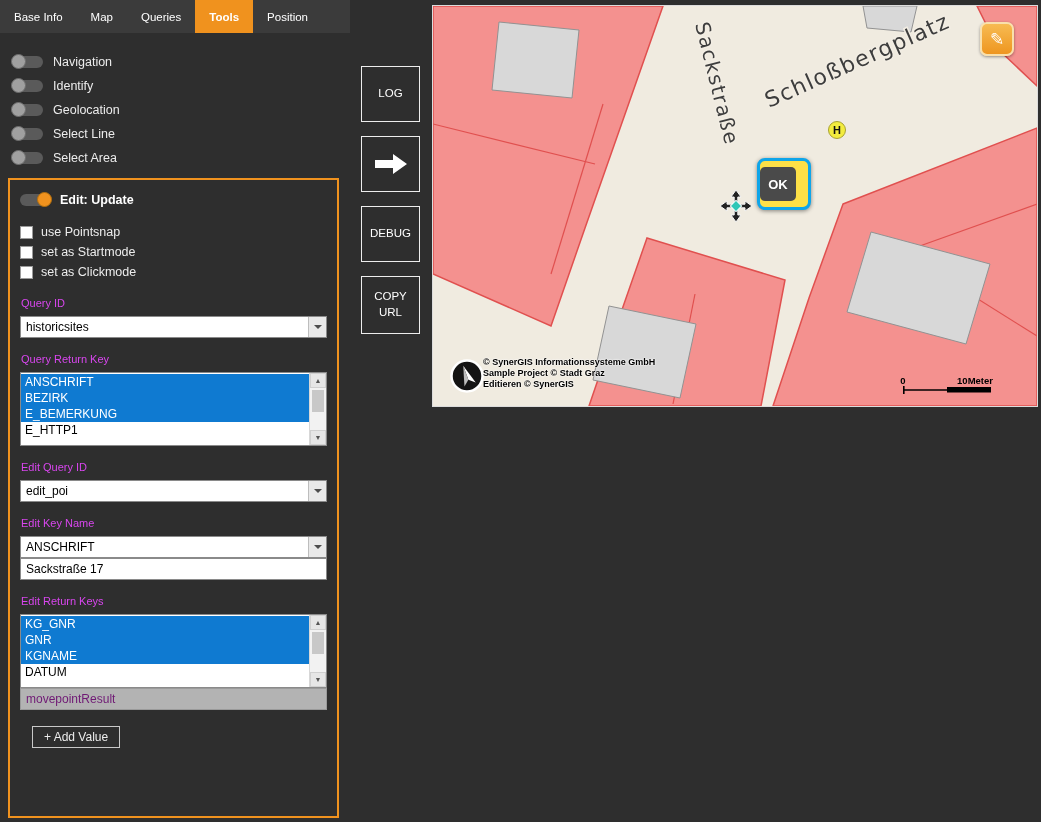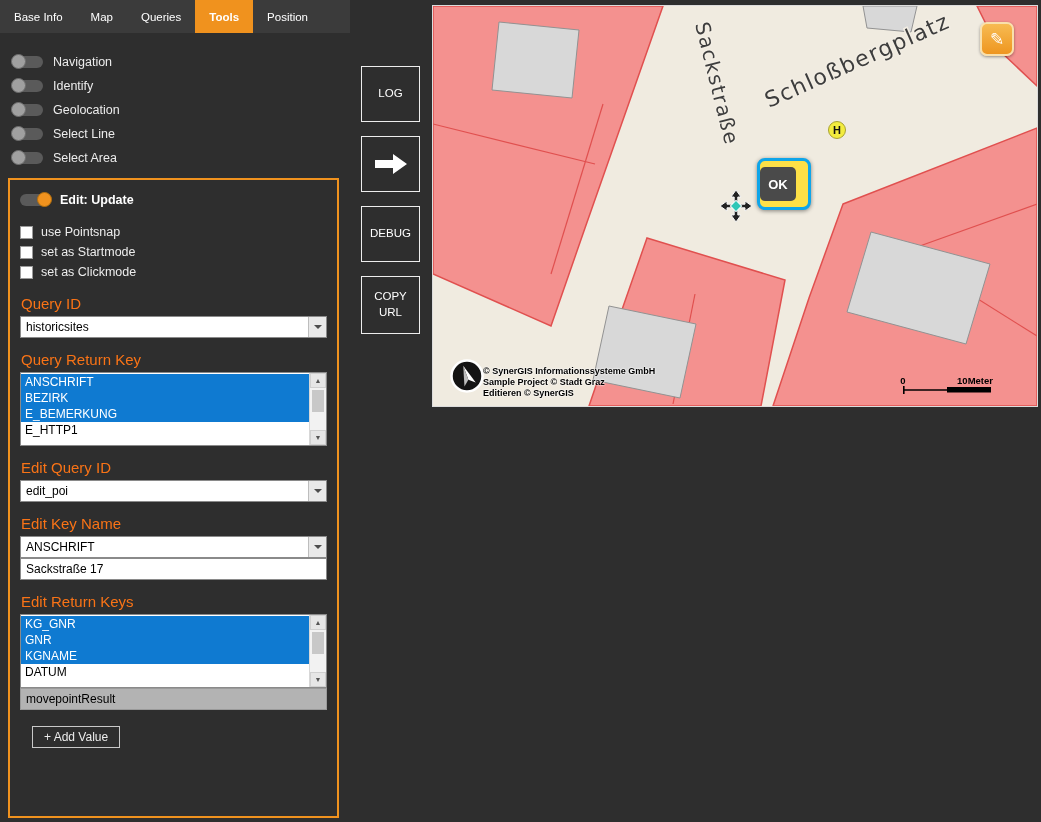--- a/index.html
+++ b/index.html
@@ -21,38 +21,38 @@
   .toggle-label{color:#ececec;font-size:12.5px;}
   .toggle-label.bold{font-weight:bold;color:#fff;}
 
   .edit-panel{position:absolute;left:8px;top:145px;width:331px;height:640px;border:2px solid #f0921e;box-sizing:border-box;padding:10px;overflow:hidden;}
   .panel-title-row{display:flex;align-items:center;gap:10px;height:20px;}
   .checkboxes{margin-top:12px;}
   .checkbox-row{display:flex;align-items:center;gap:8px;height:20px;}
   .checkbox{width:13px;height:13px;background:#fff;border:1px solid #9a9a9a;box-sizing:border-box;flex:none;}
   .cb-label{color:#ececec;font-size:12.5px;}
 
-  .field-label{color:#f97316;font-size:15px;margin:14px 0 5px 1px;height:15px;line-height:15px;}
+  .field-label{color:#d946ef;font-size:11px;margin:14px 0 5px 1px;height:15px;line-height:15px;}
   .combo{width:100%;height:22px;background:#fff;border:1px solid #8a8a8a;box-sizing:border-box;display:flex;align-items:stretch;}
   .combo-value{flex:1;font-size:12px;color:#000;padding-left:5px;display:flex;align-items:center;overflow:hidden;white-space:nowrap;}
   .combo-btn{width:17px;background:#e9e9e9;border-left:1px solid #bdbdbd;display:flex;align-items:center;justify-content:center;}
   .combo-btn::after{content:"";width:0;height:0;border:4px solid transparent;border-top-color:#4d4d4d;margin-top:4px;}
 
   .listbox{width:100%;height:74px;background:#fff;border:1px solid #8a8a8a;box-sizing:border-box;position:relative;overflow:hidden;}
   .lb-items{position:absolute;left:0;top:1px;right:16px;}
   .lb-item{height:16px;line-height:16px;font-size:12px;color:#000;padding-left:4px;white-space:nowrap;overflow:hidden;}
   .lb-item.selected{background:#0f7ad1;color:#fff;}
   .lb-scroll{position:absolute;right:0;top:0;bottom:0;width:16px;background:#f2f2f2;border-left:1px solid #d7d7d7;}
   .lb-arrow{position:absolute;left:0;width:100%;height:15px;color:#555;font-size:7px;display:flex;align-items:center;justify-content:center;background:#e6e6e6;border:1px solid #d0d0d0;box-sizing:border-box;}
   .lb-arrow.up{top:0}
   .lb-arrow.down{bottom:0}
   .lb-thumb{position:absolute;left:2px;right:2px;top:17px;height:22px;background:#c8c8c8;}
 
   .text-input{width:100%;height:22px;box-sizing:border-box;border:1px solid #8a8a8a;background:#fff;font-size:12px;padding:0 5px;font-family:inherit;color:#000;display:block;}
-  .text-input.disabled{background:#b3b3b3;color:#000000;border-color:#9a9a9a;}
+  .text-input.disabled{background:#b3b3b3;color:#701a75;border-color:#9a9a9a;}
 
   .add-btn{margin:16px 0 0 12px;background:transparent;border:1px solid #c9c9c9;color:#ececec;font-size:12px;padding:3px 11px;font-family:inherit;cursor:pointer;}
 
   
   .mid-col{position:absolute;left:361px;top:66px;width:59px;display:flex;flex-direction:column;gap:14px;}
   .action-btn{width:59px;height:56px;background:#2e2e2e;border:1px solid #ededed;color:#fff;font-size:11.5px;display:flex;align-items:center;justify-content:center;text-align:center;box-sizing:border-box;padding:4px;line-height:1.35;font-family:inherit;cursor:pointer;}
   .action-btn.tall{height:58px;}
 
   
   .map-panel{position:absolute;left:432px;top:5px;width:604px;height:400px;background:#f0ebe0;border:1px solid #dcdcdc;box-sizing:content-box;overflow:hidden;}
@@ -61,21 +61,21 @@
   .parcel-line{stroke:#e0504f;stroke-width:1.2;}
   .building{fill:#d8d8d8;stroke:#929292;stroke-width:1;}
   .street-label{fill:#3d3d3d;font-size:20px;letter-spacing:1.5px;paint-order:stroke;stroke:#f2ede3;stroke-width:3px;font-family:"DejaVu Sans",sans-serif;}
   .street-label.big{font-size:22px;}
 
   .ok-btn{position:absolute;left:324px;top:152px;width:48px;height:46px;background:#fde047;border:3px solid #0ea5e9;border-radius:8px;box-shadow:0 1px 4px rgba(0,0,0,.45);display:flex;align-items:center;cursor:pointer;}
   .ok-inner{background:#4a4a4a;color:#fff;font-weight:bold;font-size:13px;border-radius:5px;width:36px;height:34px;display:flex;align-items:center;justify-content:center;}
 
   .map-edit-btn{position:absolute;left:547px;top:16px;width:34px;height:34px;background:linear-gradient(#f7bb52,#ee9620);border:2px solid #f9e0ac;border-radius:7px;box-shadow:0 1px 3px rgba(0,0,0,.4);color:#fff;display:flex;align-items:center;justify-content:center;font-size:17px;box-sizing:border-box;cursor:pointer;}
 
-  .map-attr{position:absolute;left:50px;top:360px;font-size:9px;font-weight:bold;color:#000;line-height:11px;text-shadow:0 0 2px #fff,0 0 2px #fff;}
+  .map-attr{position:absolute;left:50px;top:351px;font-size:9px;font-weight:bold;color:#000;line-height:11px;text-shadow:0 0 2px #fff,0 0 2px #fff;}
 </style>
 </head>
 <body>
 
 <div class="app">
 
   <div class="tabbar">
     <div class="tab">Base Info</div>
     <div class="tab">Map</div>
     <div class="tab">Queries</div>

